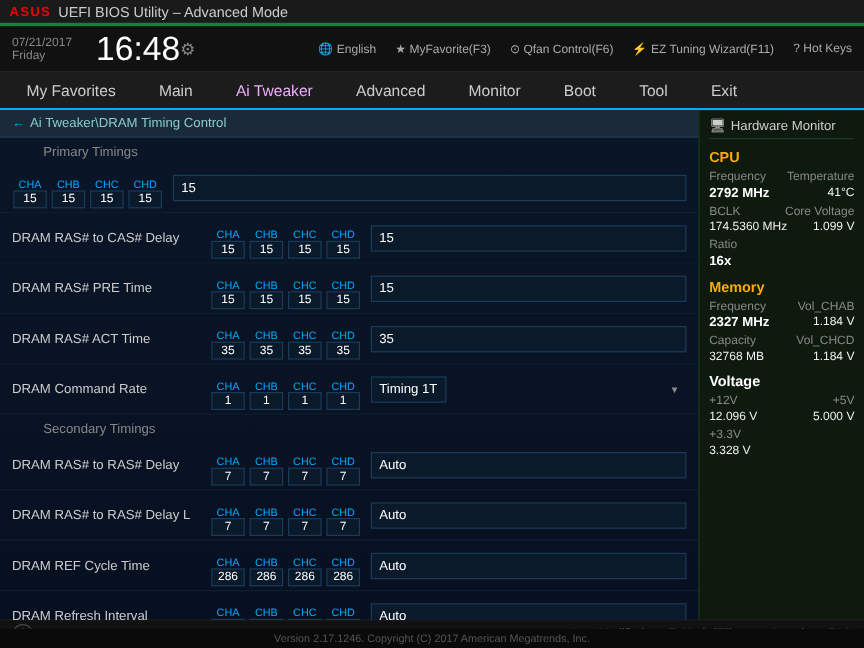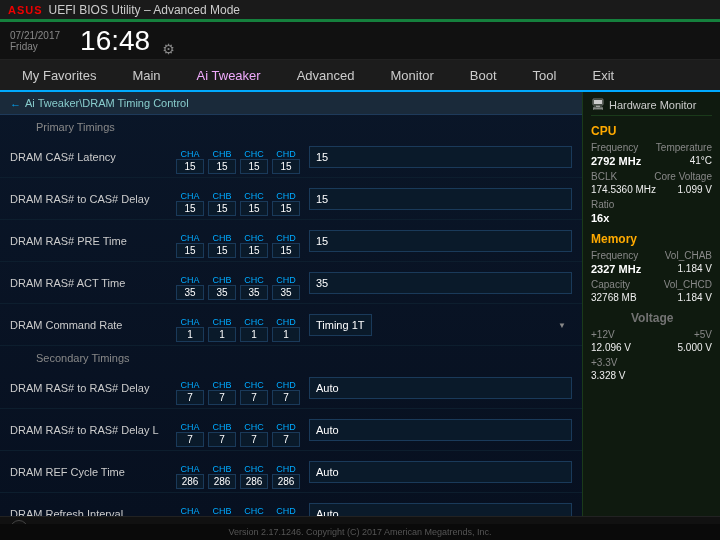--- a/index.html
+++ b/index.html
@@ -34,21 +34,21 @@
     #time-bar {
       background: #111;
       height: 38px;
       display: flex;
       align-items: center;
       padding: 0 10px;
       gap: 20px;
       border-bottom: 1px solid #222;
     }
     #date-info { display: flex; flex-direction: column; font-size: 10px; color: #888; }
-    #clock { font-size: 28px; color: #fff; font-weight: 300; display: flex; align-items: flex-end; gap: 12px; }
+    #clock { font-size: 28px; color: #fff; font-weight: 300; display: flex; align-items: center; gap: 0; }
     #clock-gear { font-size: 14px; color: #888; }
     #time-bar-actions { display: flex; gap: 16px; margin-left: auto; font-size: 10px; color: #aaa; }
     #time-bar-actions span { cursor: pointer; }
 
     
     #nav-bar {
       background: #1c1c1c;
       height: 32px;
       display: flex;
       align-items: stretch;
@@ -195,21 +195,21 @@
       padding-bottom: 4px;
       border-bottom: 1px solid #1a3a1a;
     }
     .hw-section-title {
       font-size: 12px;
       font-weight: bold;
       margin: 8px 0 4px;
     }
     .hw-section-title.cpu { color: #fa0; }
     .hw-section-title.memory { color: #fa0; }
-    .hw-section-title.voltage { color: #737373; margin-left: 40px; }
+    .hw-section-title.voltage { color: #ffffff; }
     .hw-row {
       display: flex;
       justify-content: space-between;
       margin-bottom: 2px;
     }
     .hw-label { color: #888; font-size: 10px; }
     .hw-value { color: #eee; font-size: 10px; }
     .hw-big { font-size: 11px; color: #fff; font-weight: bold; }
 
     
@@ -257,20 +257,27 @@
 </div>
 
 <div id="time-bar">
   <div id="date-info">
     <span>07/21/2017</span>
     <span>Friday</span>
   </div>
   <div id="clock">
     <span>16:48</span>
     <span id="clock-gear">⚙</span>
+  </div>
+  <div id="time-bar-actions">
+    <span>🌐 <span>English</span></span>
+    <span>★ <span>MyFavorite(F3)</span></span>
+    <span>⊙ <span>Qfan Control(F6)</span></span>
+    <span>⚡ <span>EZ Tuning Wizard(F11)</span></span>
+    <span>? <span>Hot Keys</span></span>
   </div>
 </div>
 
 <div id="nav-bar">
   <div class="nav-item">My Favorites</div>
   <div class="nav-item">Main</div>
   <div class="nav-item active">Ai Tweaker</div>
   <div class="nav-item">Advanced</div>
   <div class="nav-item">Monitor</div>
   <div class="nav-item">Boot</div>
@@ -284,21 +291,20 @@
 
     <div id="breadcrumb">
       <span style="color:#0af;cursor:pointer;">←</span>
       <span>Ai Tweaker\DRAM Timing Control</span>
     </div>
 
     <div class="section-label">Primary Timings</div>
 
     <div id="rows-container">
         <div class="dram-row">
-          <div class="dram-label">DRAM CAS# Latency</div>
           <div class="channel-group">
             <div class="channel-box">
               <div class="channel-header">CHA</div>
               <div class="channel-value">15</div>
             </div>
             <div class="channel-box">
               <div class="channel-header">CHB</div>
               <div class="channel-value">15</div>
             </div>
             <div class="channel-box">

